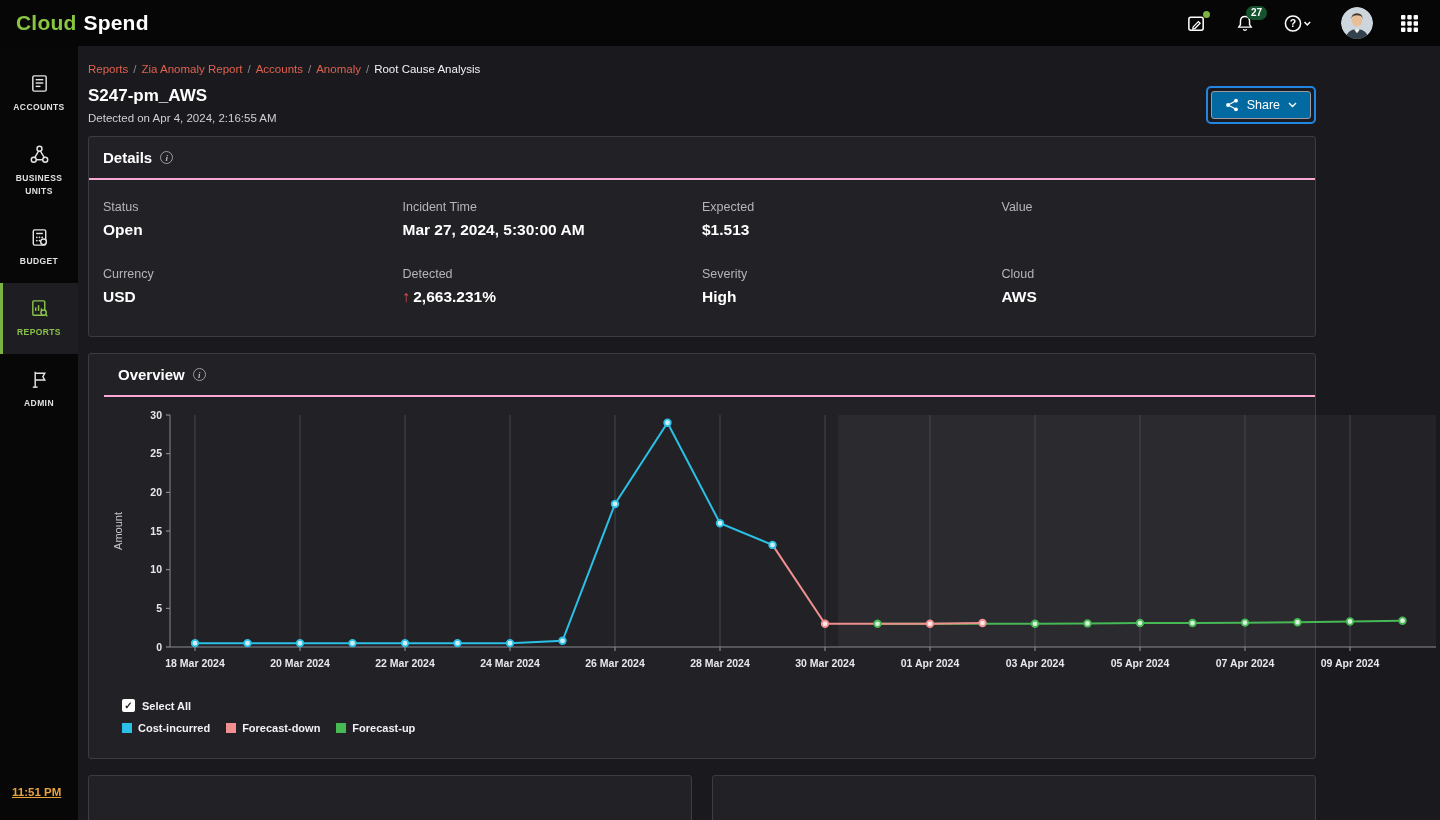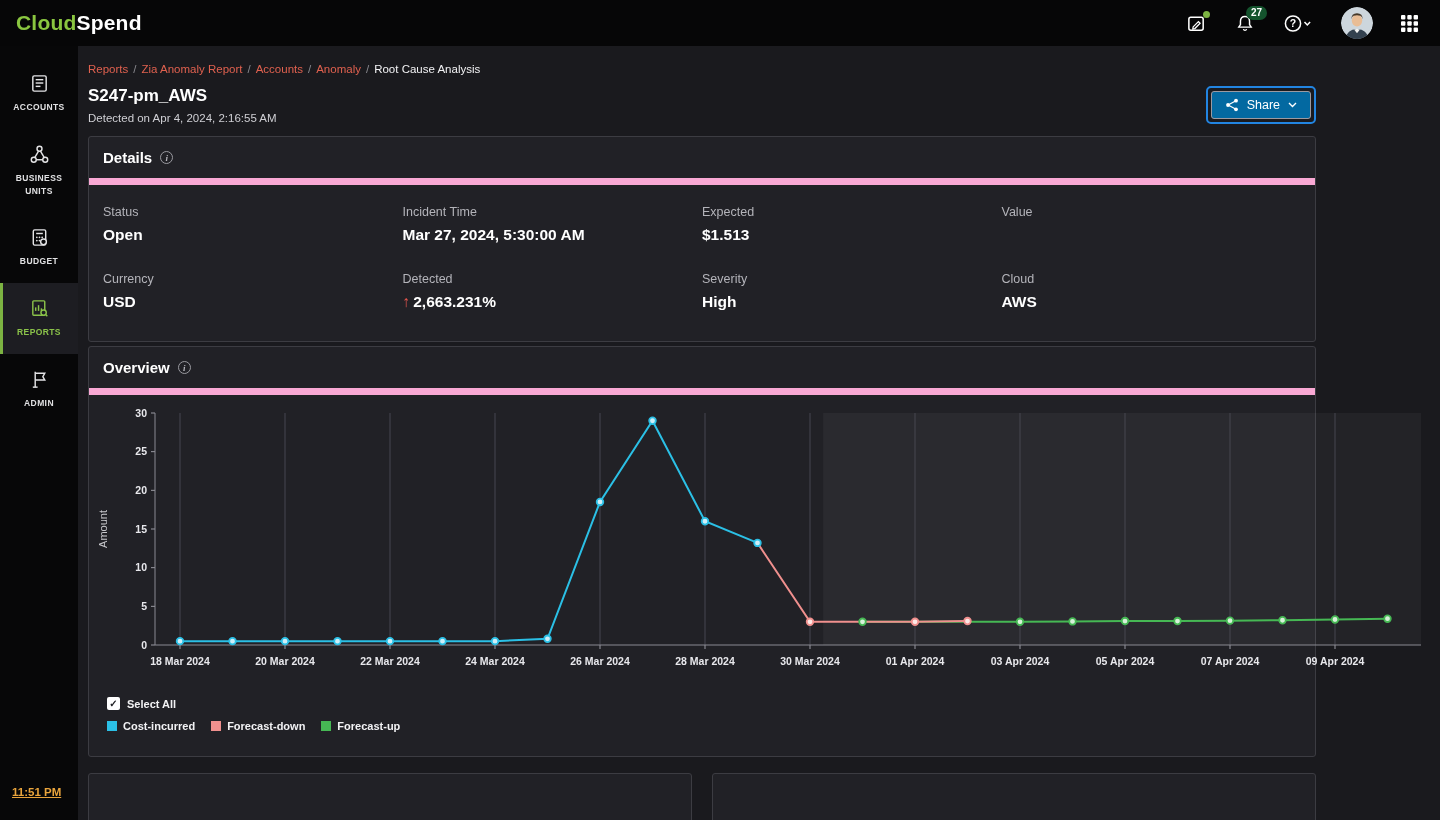--- a/index.html
+++ b/index.html
@@ -4,21 +4,21 @@
 <style>
   * { margin:0; padding:0; box-sizing:border-box; }
   html,body { width:1440px; height:820px; }
   body { font-family:"Liberation Sans", sans-serif; background:#1a1a1e; color:#fff; overflow:hidden; }
   .page { position:relative; width:1440px; height:820px; overflow:hidden; }
 
   
   .topbar { position:absolute; top:0; left:0; width:1440px; height:46px; background:#060607; display:flex; align-items:center; justify-content:space-between; z-index:20; }
   .logo { margin-left:16px; font-size:21px; font-weight:bold; letter-spacing:0.2px; }
   .logo .cloud { color:#8ac640; }
-  .logo .spend { color:#ffffff; }
+  .logo .spend { color:#ffffff;padding-left:7px; }
   .topbar-right { display:flex; align-items:center; gap:28px; margin-right:22px; }
   .tb-icon { position:relative; display:flex; align-items:center; cursor:pointer; }
   .green-dot { position:absolute; top:-2px; right:-3px; width:7px; height:7px; border-radius:50%; background:#7cb342; }
   .badge { position:absolute; top:-7px; right:-12px; background:#14532d; color:#fff; font-size:10px; font-weight:bold; border-radius:8px; padding:1px 5px; line-height:12px; }
   .avatar { width:32px; height:32px; border-radius:50%; overflow:hidden; }
 
   
   .sidebar { position:absolute; top:46px; left:0; width:78px; height:774px; background:#070708; padding-top:12px; }
   .side-item { display:flex; flex-direction:column; align-items:center; gap:7px; padding:15px 2px; cursor:pointer; }
   .side-item .lbl { font-size:8.5px; font-weight:bold; letter-spacing:0.4px; color:#e0e0e2; text-align:center; line-height:1.5; }
@@ -33,29 +33,29 @@
   .breadcrumb .sep { color:#8a8a90; margin:0 5px; }
   .breadcrumb .current { color:#f2f2f4; }
 
   .page-head { display:flex; justify-content:space-between; align-items:flex-start; margin-bottom:12px; }
   .page-title { font-size:17px; font-weight:bold; }
   .page-sub { font-size:11.5px; color:#cfcfd4; margin-top:6px; }
   .share-focus { border:2px solid #2285e2; border-radius:5px; padding:3px; }
   .share-btn { display:flex; align-items:center; gap:8px; background:#0369a1; border:1px solid #9a9aa2; border-radius:3px; padding:6px 13px; color:#fff; font-size:12.5px; font-family:inherit; cursor:pointer; }
 
   .card { background:#212126; border:1px solid #3c3c42; border-radius:3px; }
-  .card-head { display:flex; align-items:center; gap:8px; padding:12px 14px; font-size:15px; font-weight:bold; border-bottom:7px solid #f9a8d4; }
+  .card-head { display:flex; align-items:center; gap:8px; padding:12px 14px; font-size:15px; font-weight:bold; border-bottom:2px solid #f9a8d4; }
   .info-i { display:inline-flex; align-items:center; justify-content:center; width:13px; height:13px; border:1px solid #9a9aa0; border-radius:50%; color:#b8b8be; font-size:9px; font-weight:bold; font-family:"Liberation Serif", serif; font-style:italic; }
 
   .details-body { display:grid; grid-template-columns:repeat(4,1fr); row-gap:28px; padding:20px 14px 30px 14px; }
   .field .f-label { font-size:12.5px; color:#b4b4ba; }
   .field .f-value { font-size:15.5px; font-weight:bold; color:#fff; margin-top:7px; }
   .dev-arrow { font-weight:bold; margin-right:3px; }
 
-  .overview-card { margin-top:4px; }
+  .overview-card { margin-top:16px;padding-left:15px; }
   .chart-wrap { padding:6px 2px 0 2px; }
   .legend-area { padding:24px 18px 24px 18px; }
   .select-all-row { display:flex; align-items:center; gap:7px; margin-bottom:10px; cursor:pointer; }
   .checkbox { display:inline-flex; align-items:center; justify-content:center; width:13px; height:13px; background:#fff; border-radius:2px; color:#1a1a1e; font-size:10px; font-weight:bold; }
   .legend-row { display:flex; align-items:center; gap:16px; }
   .legend-item { display:flex; align-items:center; gap:6px; cursor:pointer; }
   .swatch { width:10px; height:10px; display:inline-block; }
   .legend-label, .select-all-label { font-size:11px; font-weight:bold; color:#f2f2f4; }
 
   .bottom-row { display:flex; gap:20px; margin-top:16px; }

